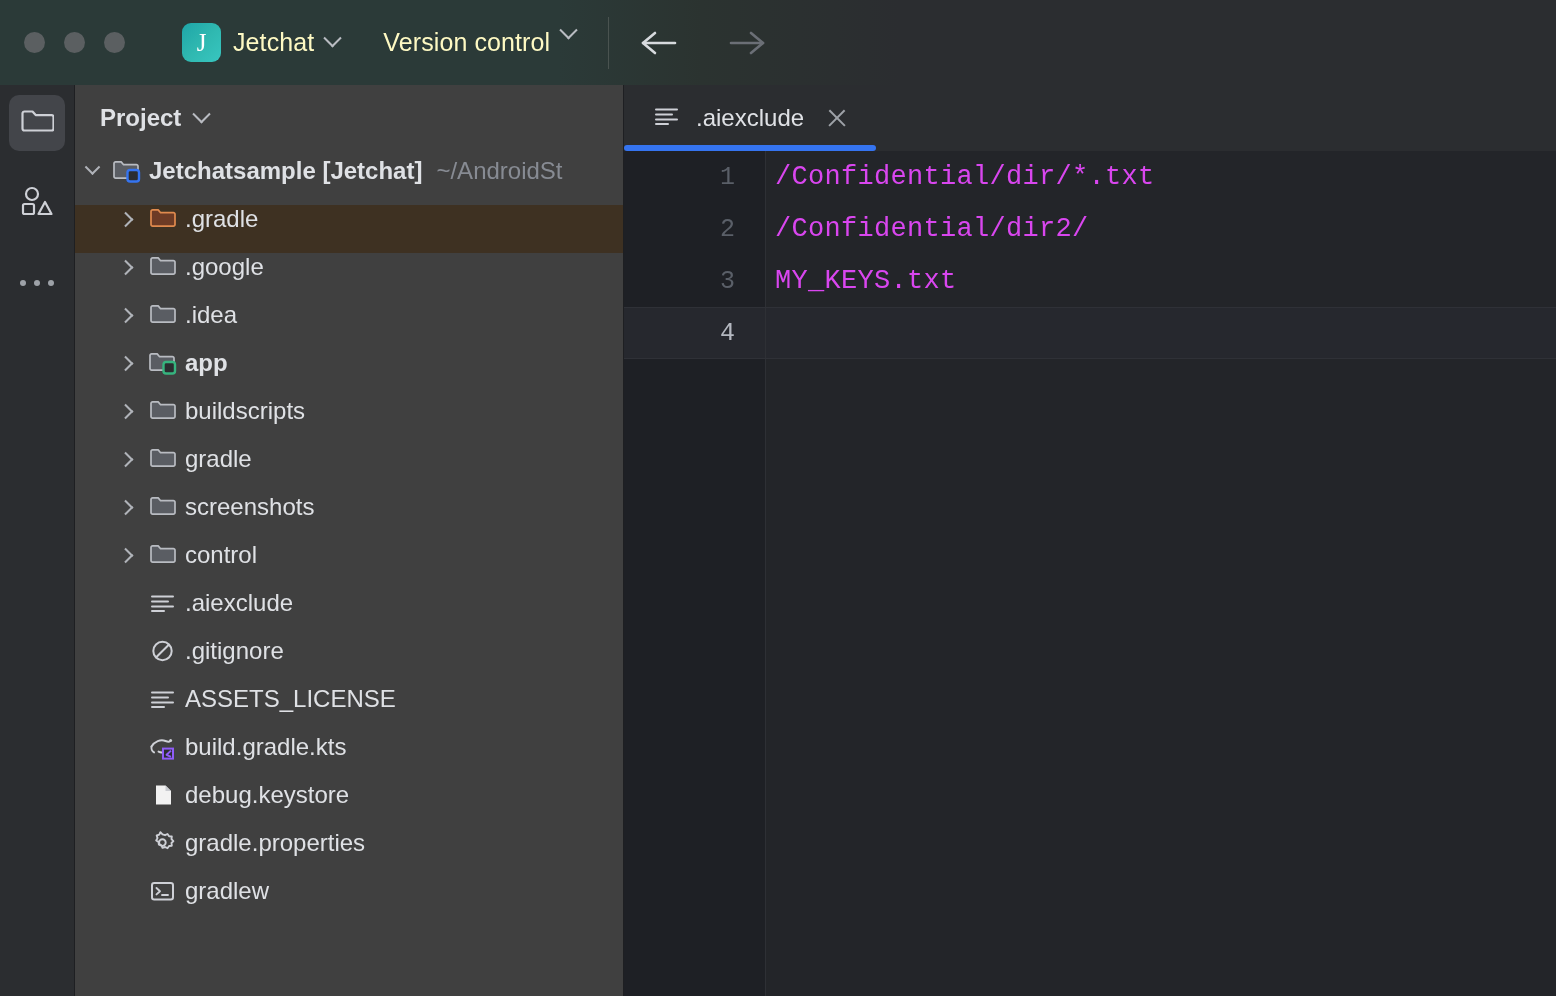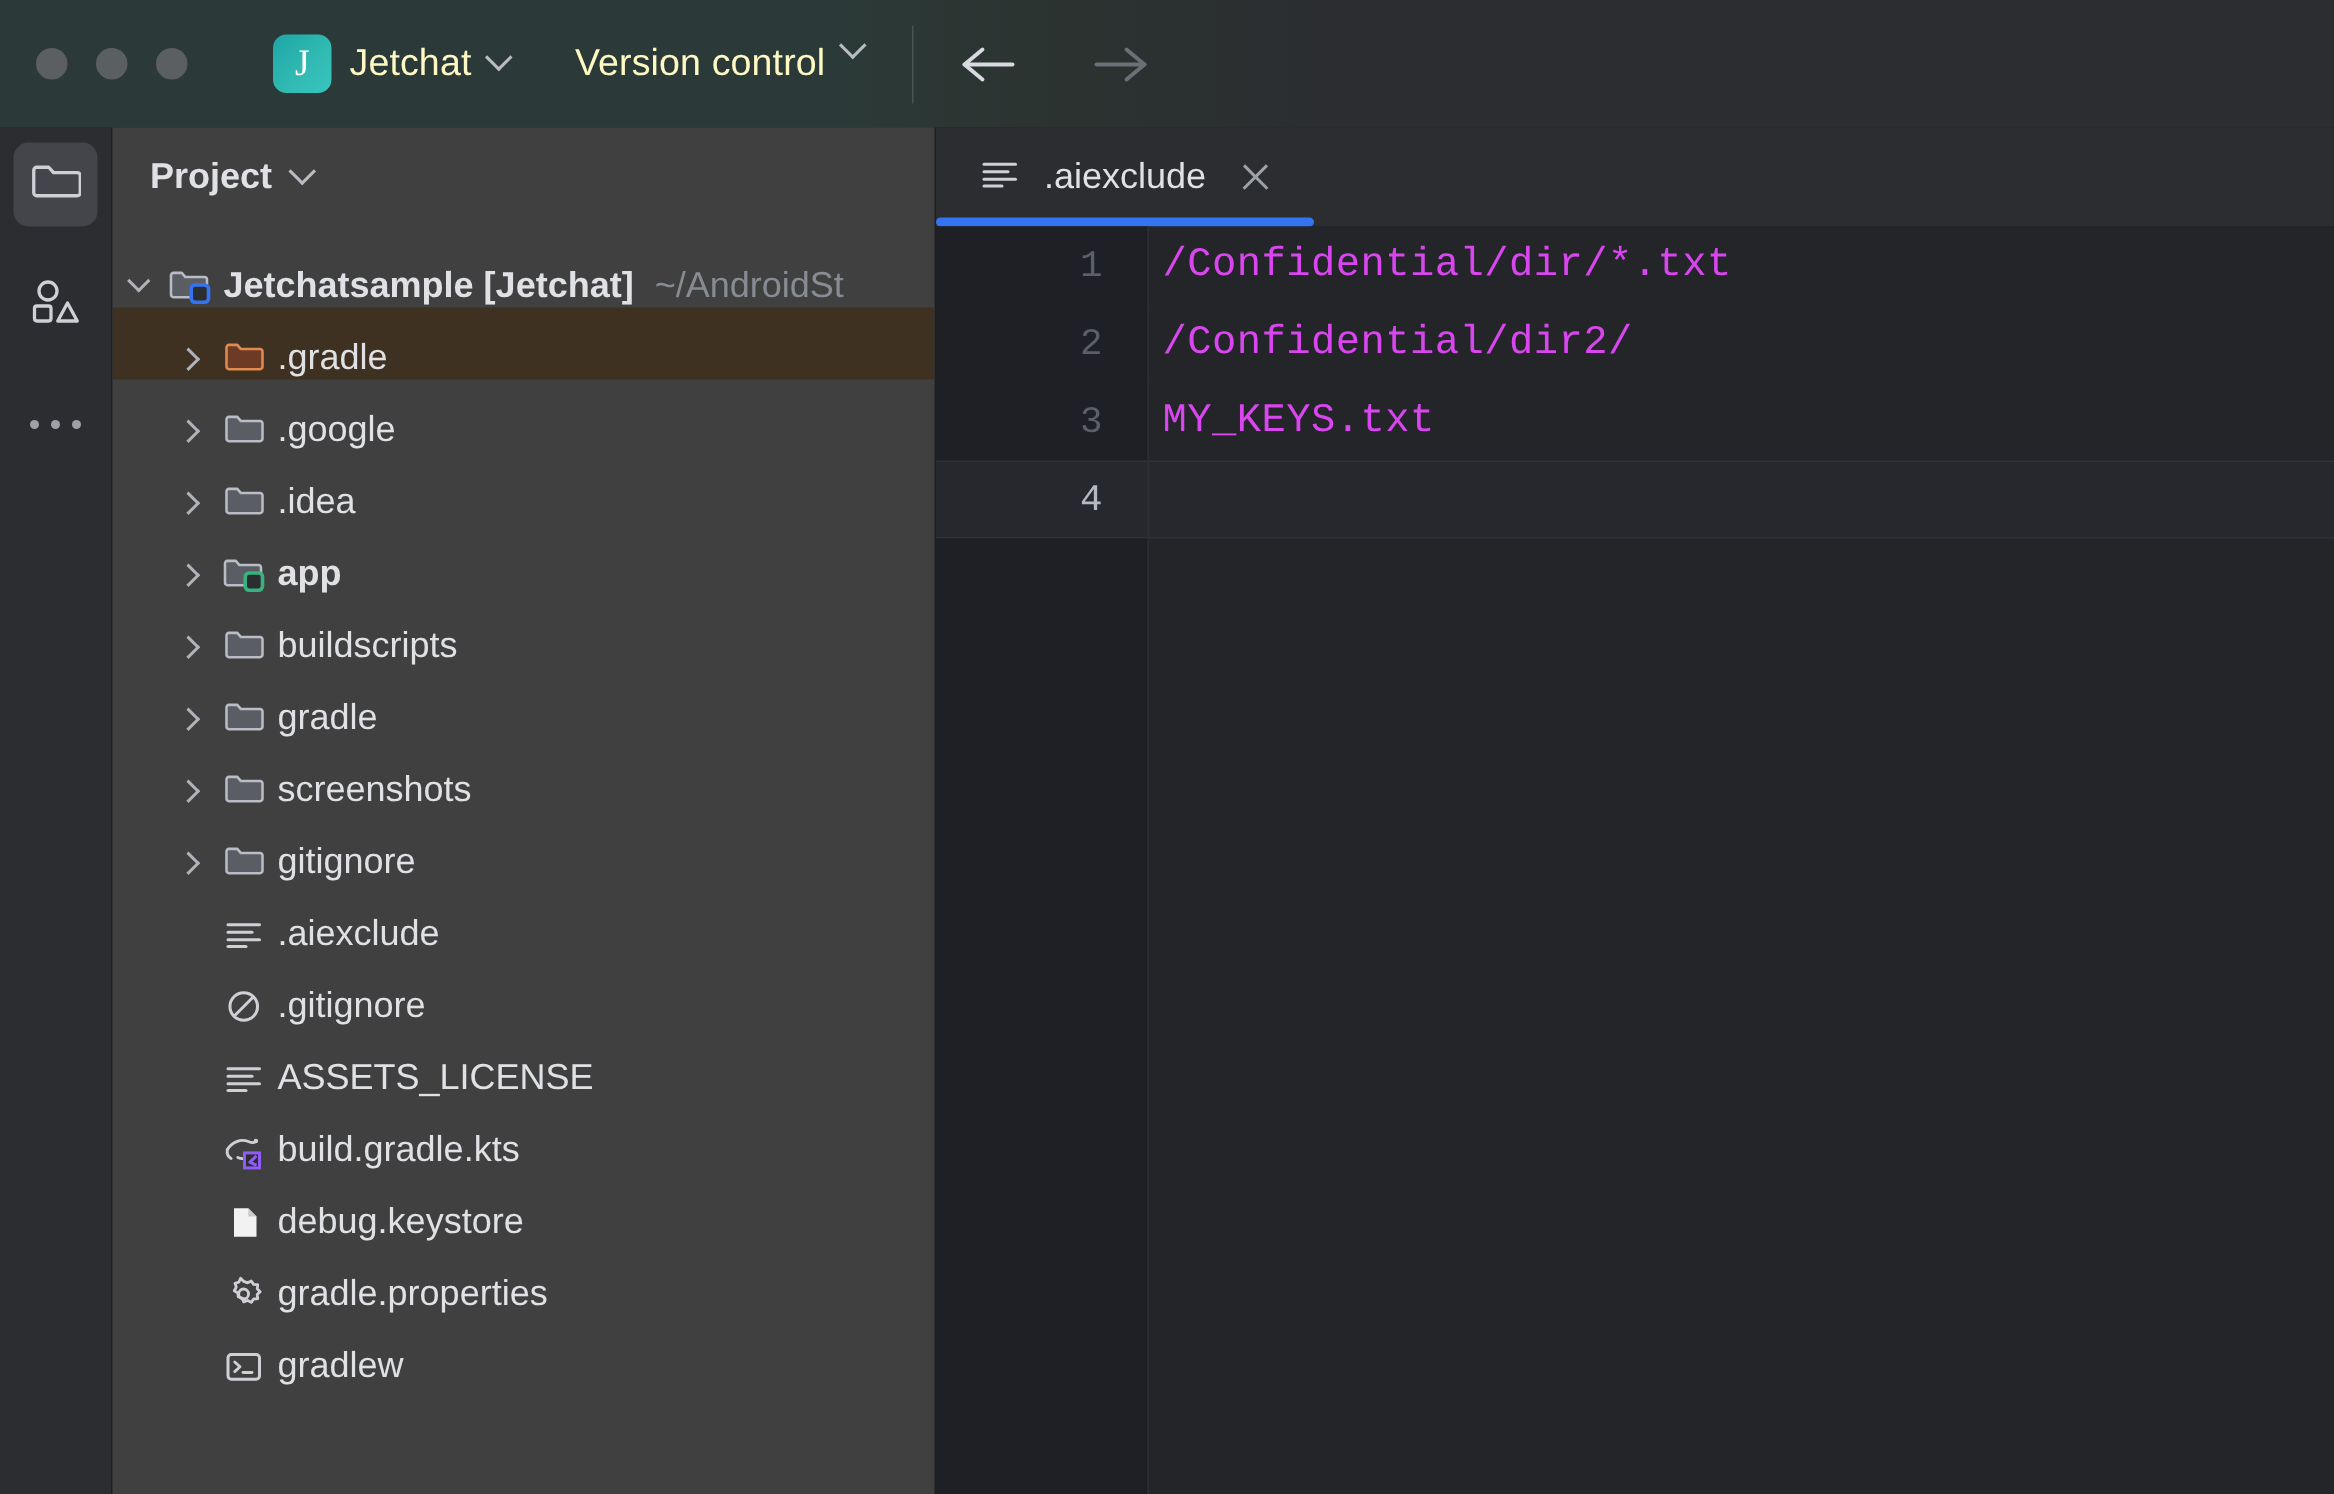--- a/index.html
+++ b/index.html
@@ -109,21 +109,21 @@
     height: 66px; flex: 0 0 66px;
     display: flex; align-items: center; gap: 14px;
     padding-left: 25px;
   }
   .panel-title { color: #dfe1e5; font-size: 24px; font-weight: bold; }
   .tree { flex: 1 1 auto; padding-top: 6px; overflow: hidden; }
 
   .row {
     position: relative;
     height: 48px;
-    display: flex; align-items: flex-end;
+    display: flex; align-items: flex-start;
     white-space: nowrap;
   }
   .row .rowbg {
     position: absolute; left: 0; right: 0; top: 0; bottom: 0;
   }
   .row.hl .rowbg { background: #3e3122; }
   .row.sel .rowbg {
     left: 24px; right: 0px; top: 2px; bottom: 2px;
     background: #4c4f55; border-radius: 9px;
   }
@@ -434,21 +434,21 @@
           <div class="rowbg"></div>
           <div class="row-inner indent1">
             <span class="arrow">
                 <i></i>
               </span>
             <span class="ficon">
               <svg width="30" height="26" viewBox="0 0 30 26" aria-hidden="true">
                 <path d="M3 5.5a1.6 1.6 0 0 1 1.6-1.6h5.6l2.4 2.8h12.8a1.6 1.6 0 0 1 1.6 1.6v10.2a1.6 1.6 0 0 1-1.6 1.6H4.6A1.6 1.6 0 0 1 3 18.5z" fill="#5a5d63" stroke="#b9bcc2" stroke-width="1.7" stroke-linejoin="round"></path>
               </svg>
             </span>
-            <span class="label">gitignore</span>
+            <span class="label">control</span>
           </div>
         </div>
 
         <div class="row">
           <div class="rowbg"></div>
           <div class="row-inner indent1">
             <span class="arrow"></span>
             <span class="ficon">
               <svg width="30" height="26" viewBox="0 0 30 26" aria-hidden="true">
                 <g stroke="#ced0d6" stroke-width="2" stroke-linecap="round">

